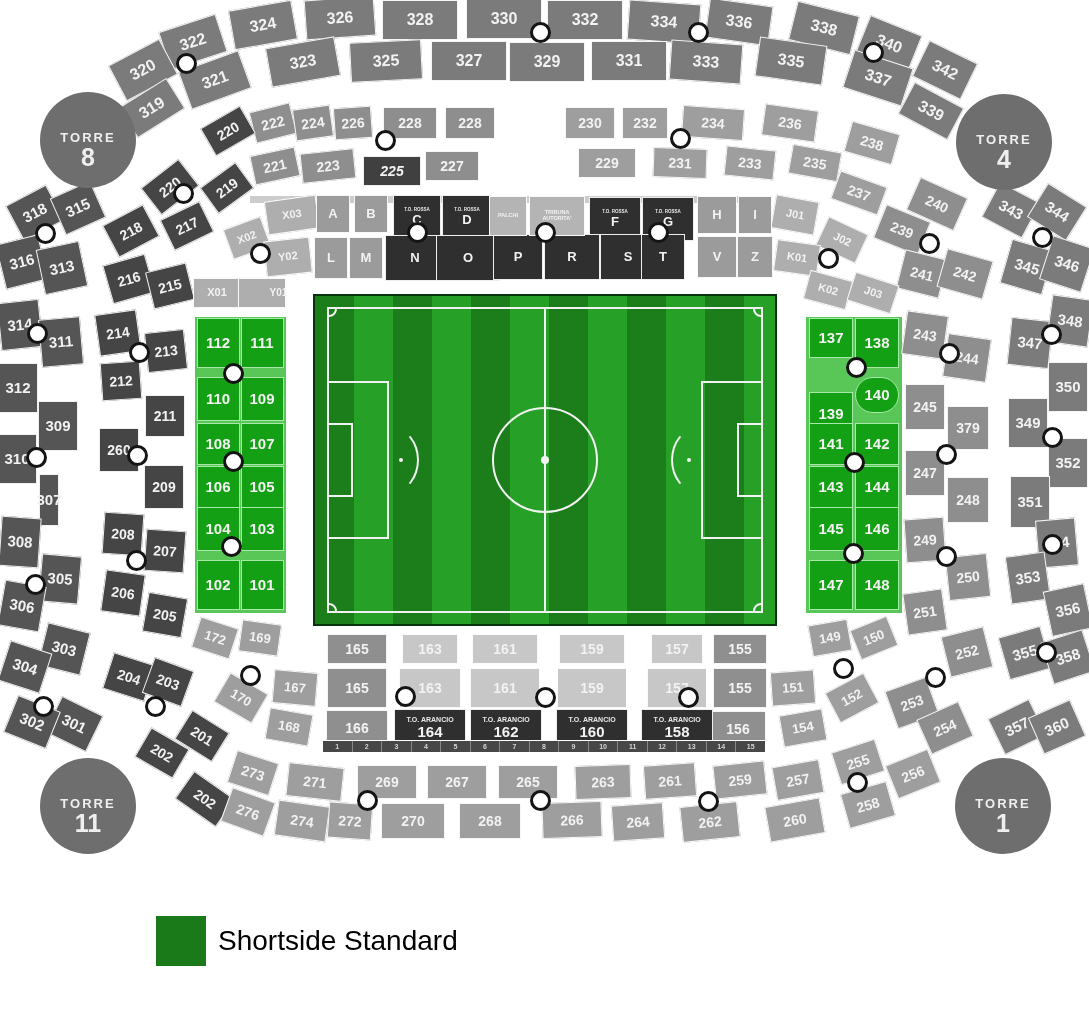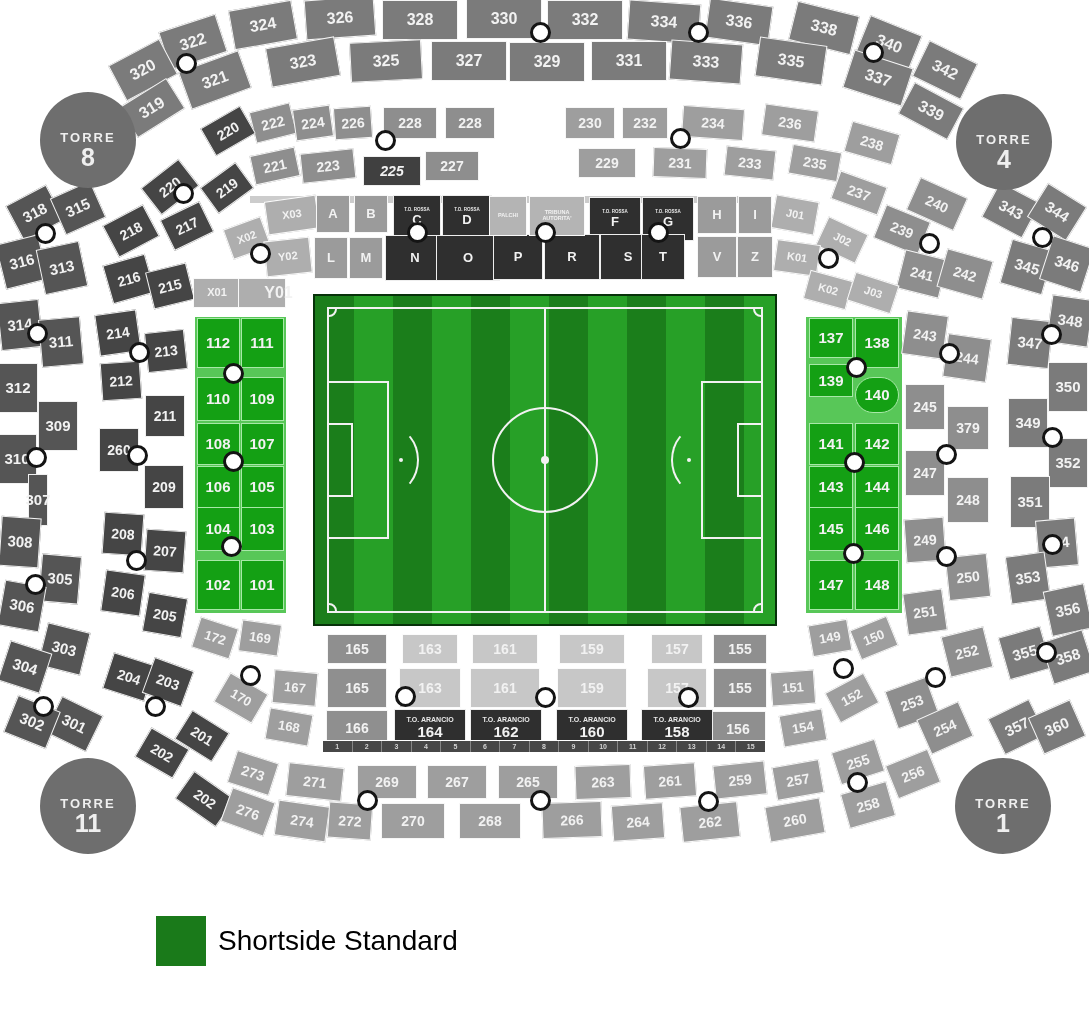--- a/index.html
+++ b/index.html
@@ -89,21 +89,21 @@
       <div class="sec" data-c="r3a" style="left: 903px; top: 93px; width: 56px; height: 36px; transform: rotate(28deg); background: rgb(123, 123, 123); font-size: 16px; white-space: pre-line;">339</div>
       <div class="sec" data-c="r3b" style="left: 12px; top: 193px; width: 46px; height: 40px; transform: rotate(-28deg); background: rgb(85, 85, 85); font-size: 15px; white-space: pre-line;">318</div>
       <div class="sec" data-c="r3b" style="left: 56px; top: 188px; width: 44px; height: 40px; transform: rotate(-24deg); background: rgb(85, 85, 85); font-size: 15px; white-space: pre-line;">315</div>
       <div class="sec" data-c="r3b" style="left: 0px; top: 239px; width: 44px; height: 46px; transform: rotate(-14deg); background: rgb(85, 85, 85); font-size: 15px; white-space: pre-line;">316</div>
       <div class="sec" data-c="r3b" style="left: 40px; top: 245px; width: 44px; height: 46px; transform: rotate(-12deg); background: rgb(85, 85, 85); font-size: 15px; white-space: pre-line;">313</div>
       <div class="sec" data-c="r3b" style="left: -1px; top: 301px; width: 42px; height: 48px; transform: rotate(-6deg); background: rgb(85, 85, 85); font-size: 15px; white-space: pre-line;">314</div>
       <div class="sec" data-c="r3b" style="left: 40px; top: 318px; width: 42px; height: 48px; transform: rotate(-5deg); background: rgb(85, 85, 85); font-size: 15px; white-space: pre-line;">311</div>
       <div class="sec" data-c="r3b" style="left: -2px; top: 363px; width: 40px; height: 50px; transform: rotate(0deg); background: rgb(85, 85, 85); font-size: 15px; white-space: pre-line;">312</div>
       <div class="sec" data-c="r3b" style="left: 38px; top: 401px; width: 40px; height: 50px; transform: rotate(0deg); background: rgb(85, 85, 85); font-size: 15px; white-space: pre-line;">309</div>
       <div class="sec" data-c="r3b" style="left: -3px; top: 434px; width: 40px; height: 50px; transform: rotate(0deg); background: rgb(85, 85, 85); font-size: 15px; white-space: pre-line;">310</div>
-      <div class="sec" data-c="r3b" style="left: 28px; top: 474px; width: 20px; height: 52px; transform: rotate(0deg); background: rgb(85, 85, 85); font-size: 15px; white-space: pre-line;">307</div>
+      <div class="sec" data-c="r3b" style="left: 39px; top: 474px; width: 20px; height: 52px; transform: rotate(0deg); background: rgb(85, 85, 85); font-size: 15px; white-space: pre-line;">307</div>
       <div class="sec" data-c="r3b" style="left: 0px; top: 517px; width: 40px; height: 50px; transform: rotate(4deg); background: rgb(85, 85, 85); font-size: 15px; white-space: pre-line;">308</div>
       <div class="sec" data-c="r3b" style="left: 40px; top: 555px; width: 40px; height: 48px; transform: rotate(5deg); background: rgb(85, 85, 85); font-size: 15px; white-space: pre-line;">305</div>
       <div class="sec" data-c="r3b" style="left: 1px; top: 583px; width: 42px; height: 46px; transform: rotate(10deg); background: rgb(85, 85, 85); font-size: 15px; white-space: pre-line;">306</div>
       <div class="sec" data-c="r3b" style="left: 42px; top: 627px; width: 44px; height: 44px; transform: rotate(14deg); background: rgb(85, 85, 85); font-size: 15px; white-space: pre-line;">303</div>
       <div class="sec" data-c="r3b" style="left: 3px; top: 646px; width: 44px; height: 42px; transform: rotate(18deg); background: rgb(85, 85, 85); font-size: 15px; white-space: pre-line;">304</div>
       <div class="sec" data-c="r3b" style="left: 51px; top: 704px; width: 46px; height: 40px; transform: rotate(26deg); background: rgb(85, 85, 85); font-size: 15px; white-space: pre-line;">301</div>
       <div class="sec" data-c="r3b" style="left: 9px; top: 702px; width: 46px; height: 40px; transform: rotate(22deg); background: rgb(85, 85, 85); font-size: 15px; white-space: pre-line;">302</div>
       <div class="sec" data-c="r3a" style="left: 988px; top: 190px; width: 46px; height: 40px; transform: rotate(28deg); background: rgb(123, 123, 123); font-size: 15px; white-space: pre-line;">343</div>
       <div class="sec" data-c="r3a" style="left: 1034px; top: 192px; width: 46px; height: 40px; transform: rotate(32deg); background: rgb(123, 123, 123); font-size: 15px; white-space: pre-line;">344</div>
       <div class="sec" data-c="r3a" style="left: 1005px; top: 244px; width: 44px; height: 46px; transform: rotate(16deg); background: rgb(123, 123, 123); font-size: 15px; white-space: pre-line;">345</div>
@@ -220,21 +220,21 @@
       <div class="sec" data-c="lt" style="left: 470px; top: 668px; width: 70px; height: 40px; transform: rotate(0deg); background: rgb(199, 199, 199); font-size: 14px; white-space: pre-line;">161</div>
       <div class="sec" data-c="lt" style="left: 557px; top: 668px; width: 70px; height: 40px; transform: rotate(0deg); background: rgb(199, 199, 199); font-size: 14px; white-space: pre-line;">159</div>
       <div class="sec" data-c="lt" style="left: 647px; top: 668px; width: 60px; height: 40px; transform: rotate(0deg); background: rgb(199, 199, 199); font-size: 14px; white-space: pre-line;">157</div>
       <div class="sec" data-c="md" style="left: 713px; top: 668px; width: 54px; height: 40px; transform: rotate(0deg); background: rgb(143, 143, 143); font-size: 14px; white-space: pre-line;">155</div>
       <div class="sec" data-c="md" style="left: 326px; top: 710px; width: 62px; height: 36px; transform: rotate(0deg); background: rgb(143, 143, 143); font-size: 14px; white-space: pre-line;">166</div>
       <div class="sec" data-c="md" style="left: 710px; top: 711px; width: 56px; height: 36px; transform: rotate(0deg); background: rgb(143, 143, 143); font-size: 14px; white-space: pre-line;">156</div>
       <div class="sec" data-c="xy" style="left: 266px; top: 198px; width: 52px; height: 34px; transform: rotate(-8deg); background: rgb(174, 174, 174); font-size: 11px; white-space: pre-line;">X03</div>
       <div class="sec" data-c="xy" style="left: 227px; top: 222px; width: 40px; height: 32px; transform: rotate(-20deg); background: rgb(174, 174, 174); font-size: 11px; white-space: pre-line;">X02</div>
       <div class="sec" data-c="xy" style="left: 265px; top: 239px; width: 46px; height: 36px; transform: rotate(-6deg); background: rgb(174, 174, 174); font-size: 11px; white-space: pre-line;">Y02</div>
       <div class="sec" data-c="xy" style="left: 193px; top: 278px; width: 48px; height: 30px; transform: rotate(0deg); background: rgb(174, 174, 174); font-size: 11px; white-space: pre-line;">X01</div>
-      <div class="sec" data-c="xy" style="left: 238px; top: 278px; width: 48px; height: 30px; transform: rotate(0deg); background: rgb(174, 174, 174); font-size: 16px; white-space: pre-line; padding-left: 33px;">Y01</div>
+      <div class="sec" data-c="xy" style="left: 238px; top: 278px; width: 48px; height: 30px; transform: rotate(0deg); background: rgb(174, 174, 174); font-size: 10px; white-space: pre-line; padding-left: 33px;">Y01</div>
       <div class="sec" data-c="xy" style="left: 773px; top: 198px; width: 44px; height: 34px; transform: rotate(10deg); background: rgb(174, 174, 174); font-size: 11px; white-space: pre-line;">J01</div>
       <div class="sec" data-c="xy" style="left: 820px; top: 224px; width: 44px; height: 32px; transform: rotate(25deg); background: rgb(174, 174, 174); font-size: 11px; white-space: pre-line;">J02</div>
       <div class="sec" data-c="xy" style="left: 775px; top: 242px; width: 44px; height: 32px; transform: rotate(8deg); background: rgb(174, 174, 174); font-size: 11px; white-space: pre-line;">K01</div>
       <div class="sec" data-c="xy" style="left: 806px; top: 275px; width: 44px; height: 30px; transform: rotate(15deg); background: rgb(174, 174, 174); font-size: 11px; white-space: pre-line;">K02</div>
       <div class="sec" data-c="xy" style="left: 850px; top: 278px; width: 46px; height: 30px; transform: rotate(18deg); background: rgb(174, 174, 174); font-size: 11px; white-space: pre-line;">J03</div>
       <div class="sec" data-c="ltr" style="left: 316px; top: 195px; width: 34px; height: 38px; transform: rotate(0deg); background: rgb(155, 155, 155); font-size: 13px; white-space: pre-line;">A</div>
       <div class="sec" data-c="ltr" style="left: 354px; top: 195px; width: 34px; height: 38px; transform: rotate(0deg); background: rgb(155, 155, 155); font-size: 13px; white-space: pre-line;">B</div>
       <div class="sec" data-c="ltr" style="left: 697px; top: 196px; width: 40px; height: 38px; transform: rotate(0deg); background: rgb(155, 155, 155); font-size: 13px; white-space: pre-line;">H</div>
       <div class="sec" data-c="ltr" style="left: 738px; top: 196px; width: 34px; height: 38px; transform: rotate(0deg); background: rgb(155, 155, 155); font-size: 13px; white-space: pre-line;">I</div>
       <div class="sec" data-c="ltr" style="left: 314px; top: 237px; width: 34px; height: 42px; transform: rotate(0deg); background: rgb(155, 155, 155); font-size: 13px; white-space: pre-line;">L</div>
@@ -265,21 +265,21 @@
       <div class="sec" data-c="grn" style="left: 196.5px; top: 423px; width: 43px; height: 42px; transform: rotate(0deg); background: rgb(20, 160, 20); font-size: 15px; white-space: pre-line;">108</div>
       <div class="sec" data-c="grn" style="left: 240.5px; top: 423px; width: 43px; height: 42px; transform: rotate(0deg); background: rgb(20, 160, 20); font-size: 15px; white-space: pre-line;">107</div>
       <div class="sec" data-c="grn" style="left: 196.5px; top: 466px; width: 43px; height: 42px; transform: rotate(0deg); background: rgb(20, 160, 20); font-size: 15px; white-space: pre-line;">106</div>
       <div class="sec" data-c="grn" style="left: 240.5px; top: 466px; width: 43px; height: 42px; transform: rotate(0deg); background: rgb(20, 160, 20); font-size: 15px; white-space: pre-line;">105</div>
       <div class="sec" data-c="grn" style="left: 196.5px; top: 507px; width: 43px; height: 44px; transform: rotate(0deg); background: rgb(20, 160, 20); font-size: 15px; white-space: pre-line;">104</div>
       <div class="sec" data-c="grn" style="left: 240.5px; top: 507px; width: 43px; height: 44px; transform: rotate(0deg); background: rgb(20, 160, 20); font-size: 15px; white-space: pre-line;">103</div>
       <div class="sec" data-c="grn" style="left: 196.5px; top: 560px; width: 43px; height: 50px; transform: rotate(0deg); background: rgb(20, 160, 20); font-size: 15px; white-space: pre-line;">102</div>
       <div class="sec" data-c="grn" style="left: 240.5px; top: 560px; width: 43px; height: 50px; transform: rotate(0deg); background: rgb(20, 160, 20); font-size: 15px; white-space: pre-line;">101</div>
       <div class="sec" data-c="grn" style="left: 809px; top: 318px; width: 44px; height: 40px; transform: rotate(0deg); background: rgb(20, 160, 20); font-size: 15px; white-space: pre-line;">137</div>
       <div class="sec" data-c="grn" style="left: 855px; top: 318px; width: 44px; height: 50px; transform: rotate(0deg); background: rgb(20, 160, 20); font-size: 15px; white-space: pre-line;">138</div>
-      <div class="sec" data-c="grn" style="left: 809px; top: 364px; width: 44px; height: 33px; transform: rotate(0deg); background: rgb(20, 160, 20); font-size: 15px; white-space: pre-line;">139</div>
+      <div class="sec" data-c="grn" style="left: 809px; top: 392px; width: 44px; height: 44px; transform: rotate(0deg); background: rgb(20, 160, 20); font-size: 15px; white-space: pre-line;">139</div>
       <div class="sec" data-c="grn" style="left: 855px; top: 377px; width: 44px; height: 36px; transform: rotate(0deg); background: rgb(20, 160, 20); font-size: 15px; white-space: pre-line; border-radius: 19px;">140</div>
       <div class="sec" data-c="grn" style="left: 809px; top: 423px; width: 44px; height: 42px; transform: rotate(0deg); background: rgb(20, 160, 20); font-size: 15px; white-space: pre-line;">141</div>
       <div class="sec" data-c="grn" style="left: 855px; top: 423px; width: 44px; height: 42px; transform: rotate(0deg); background: rgb(20, 160, 20); font-size: 15px; white-space: pre-line;">142</div>
       <div class="sec" data-c="grn" style="left: 809px; top: 466px; width: 44px; height: 42px; transform: rotate(0deg); background: rgb(20, 160, 20); font-size: 15px; white-space: pre-line;">143</div>
       <div class="sec" data-c="grn" style="left: 855px; top: 466px; width: 44px; height: 42px; transform: rotate(0deg); background: rgb(20, 160, 20); font-size: 15px; white-space: pre-line;">144</div>
       <div class="sec" data-c="grn" style="left: 809px; top: 507px; width: 44px; height: 44px; transform: rotate(0deg); background: rgb(20, 160, 20); font-size: 15px; white-space: pre-line;">145</div>
       <div class="sec" data-c="grn" style="left: 855px; top: 507px; width: 44px; height: 44px; transform: rotate(0deg); background: rgb(20, 160, 20); font-size: 15px; white-space: pre-line;">146</div>
       <div class="sec" data-c="grn" style="left: 809px; top: 560px; width: 44px; height: 50px; transform: rotate(0deg); background: rgb(20, 160, 20); font-size: 15px; white-space: pre-line;">147</div>
       <div class="sec" data-c="grn" style="left: 855px; top: 560px; width: 44px; height: 50px; transform: rotate(0deg); background: rgb(20, 160, 20); font-size: 15px; white-space: pre-line;">148</div>
       <div class="marker" style="left: 175.5px; top: 52.5px;"></div>

